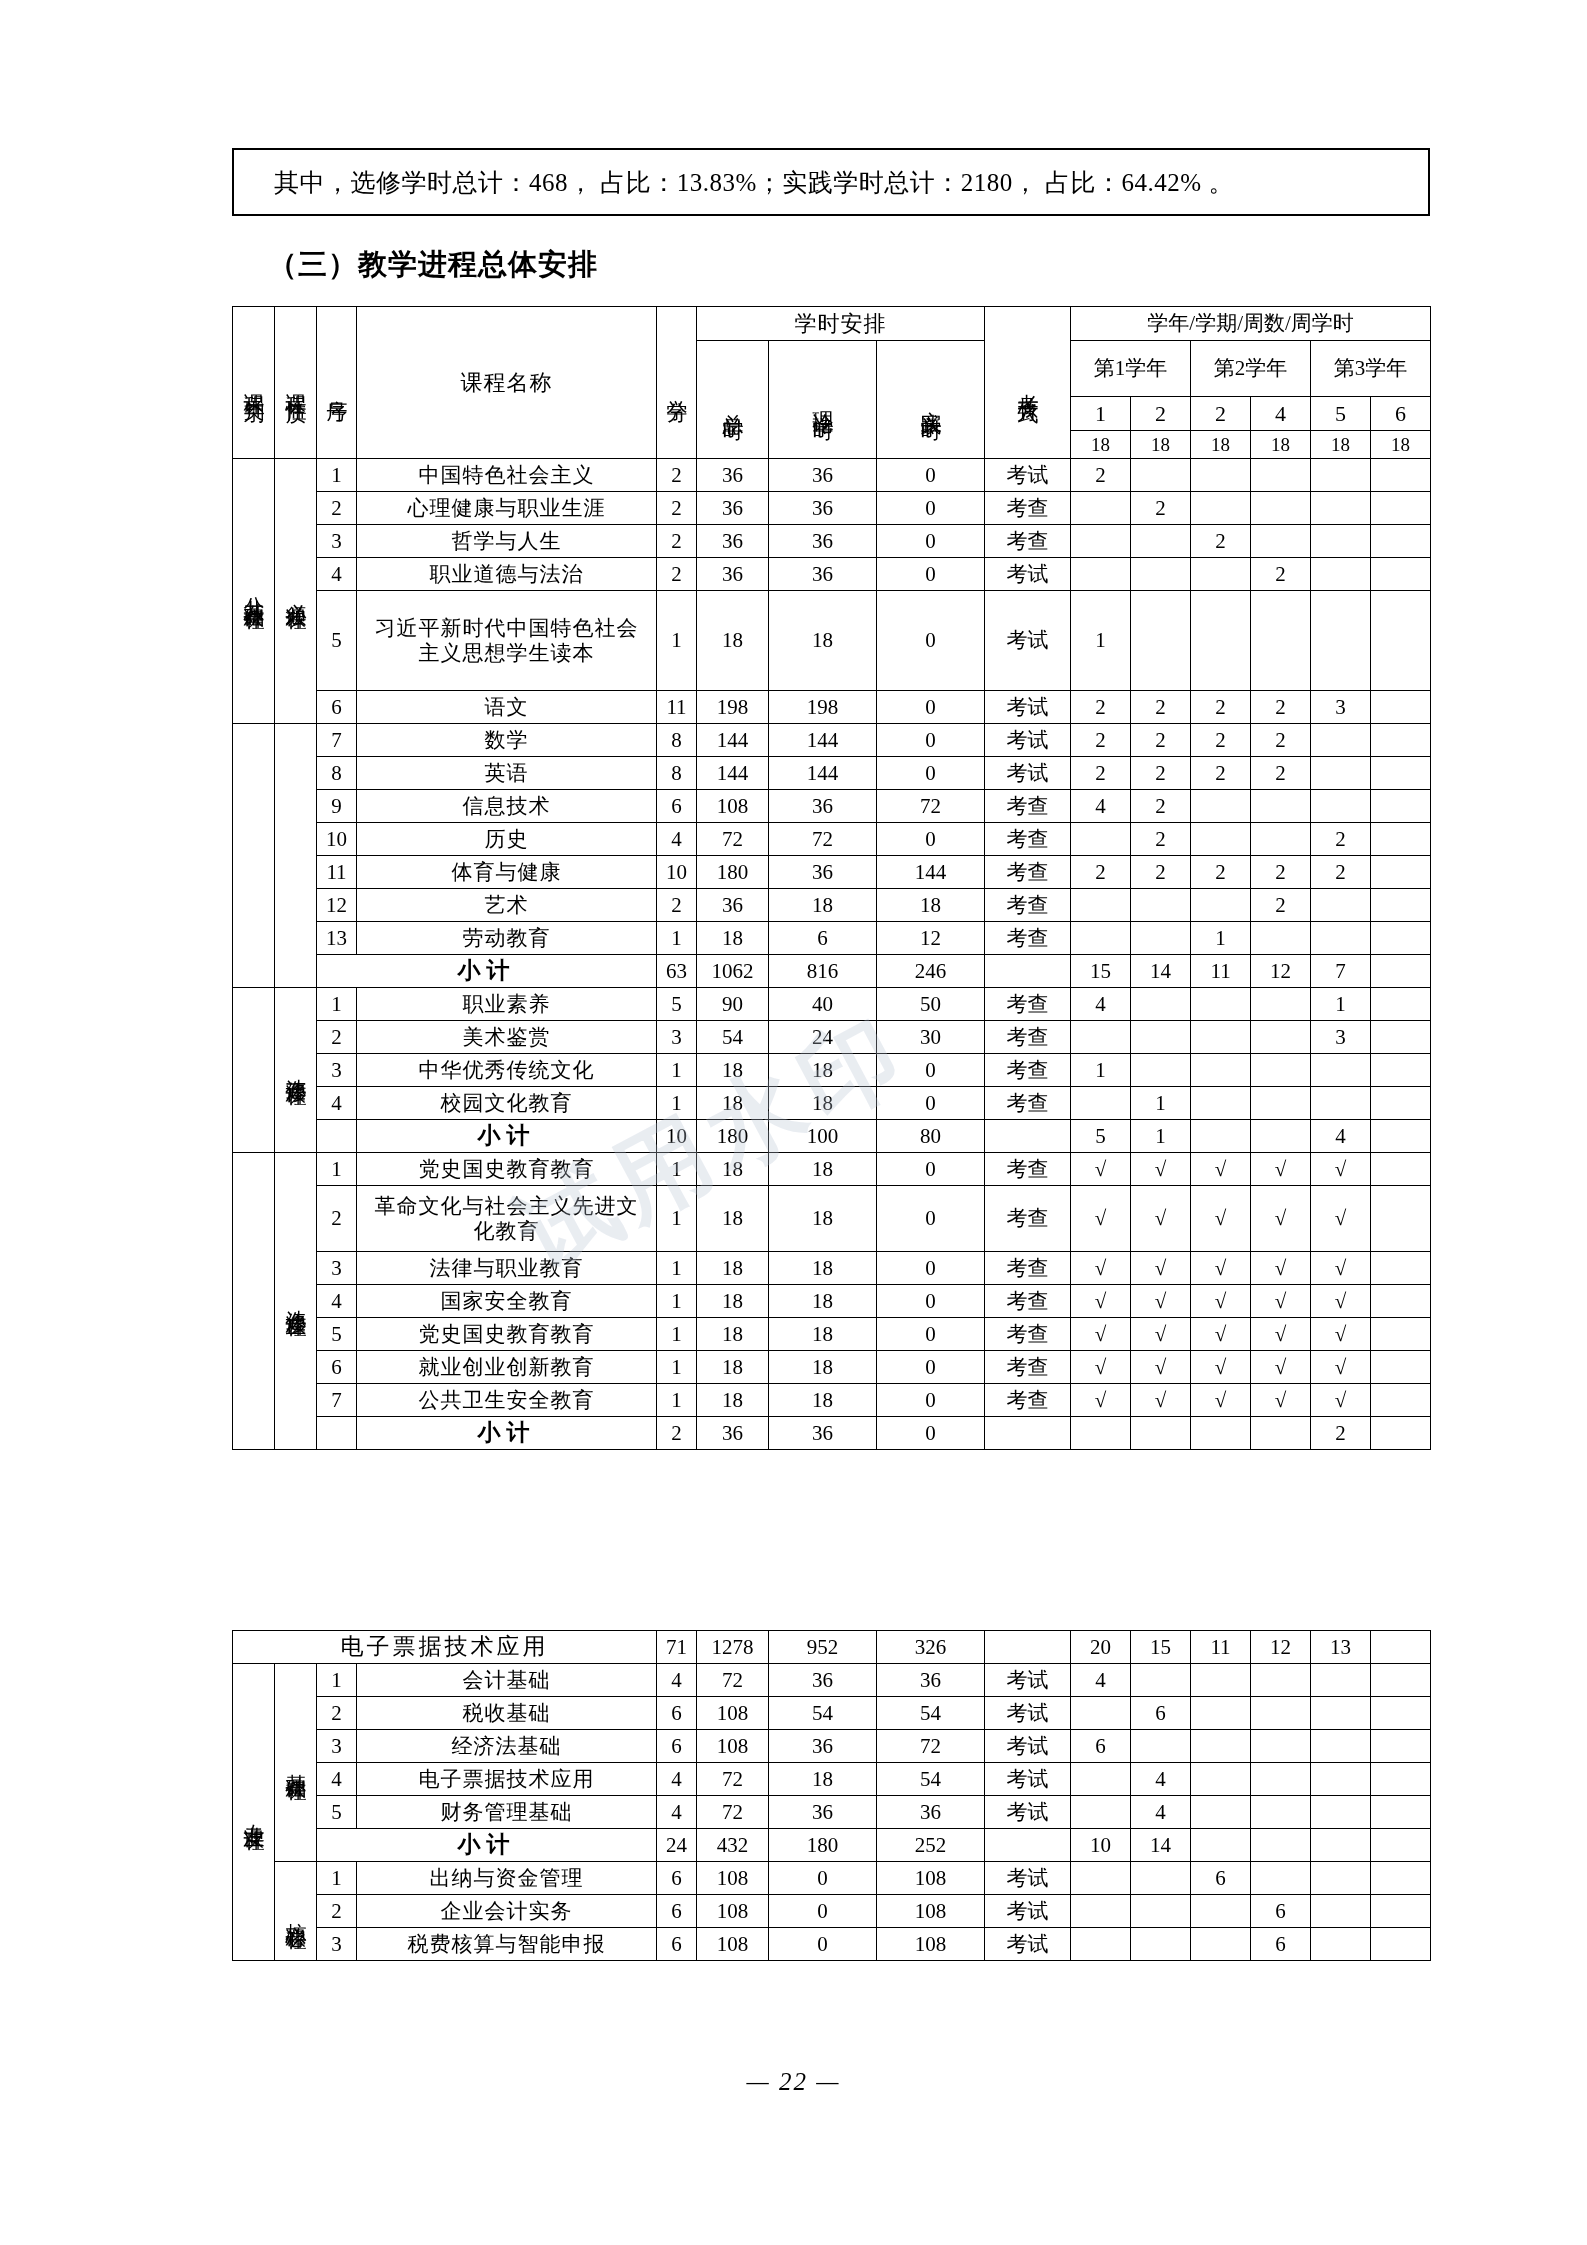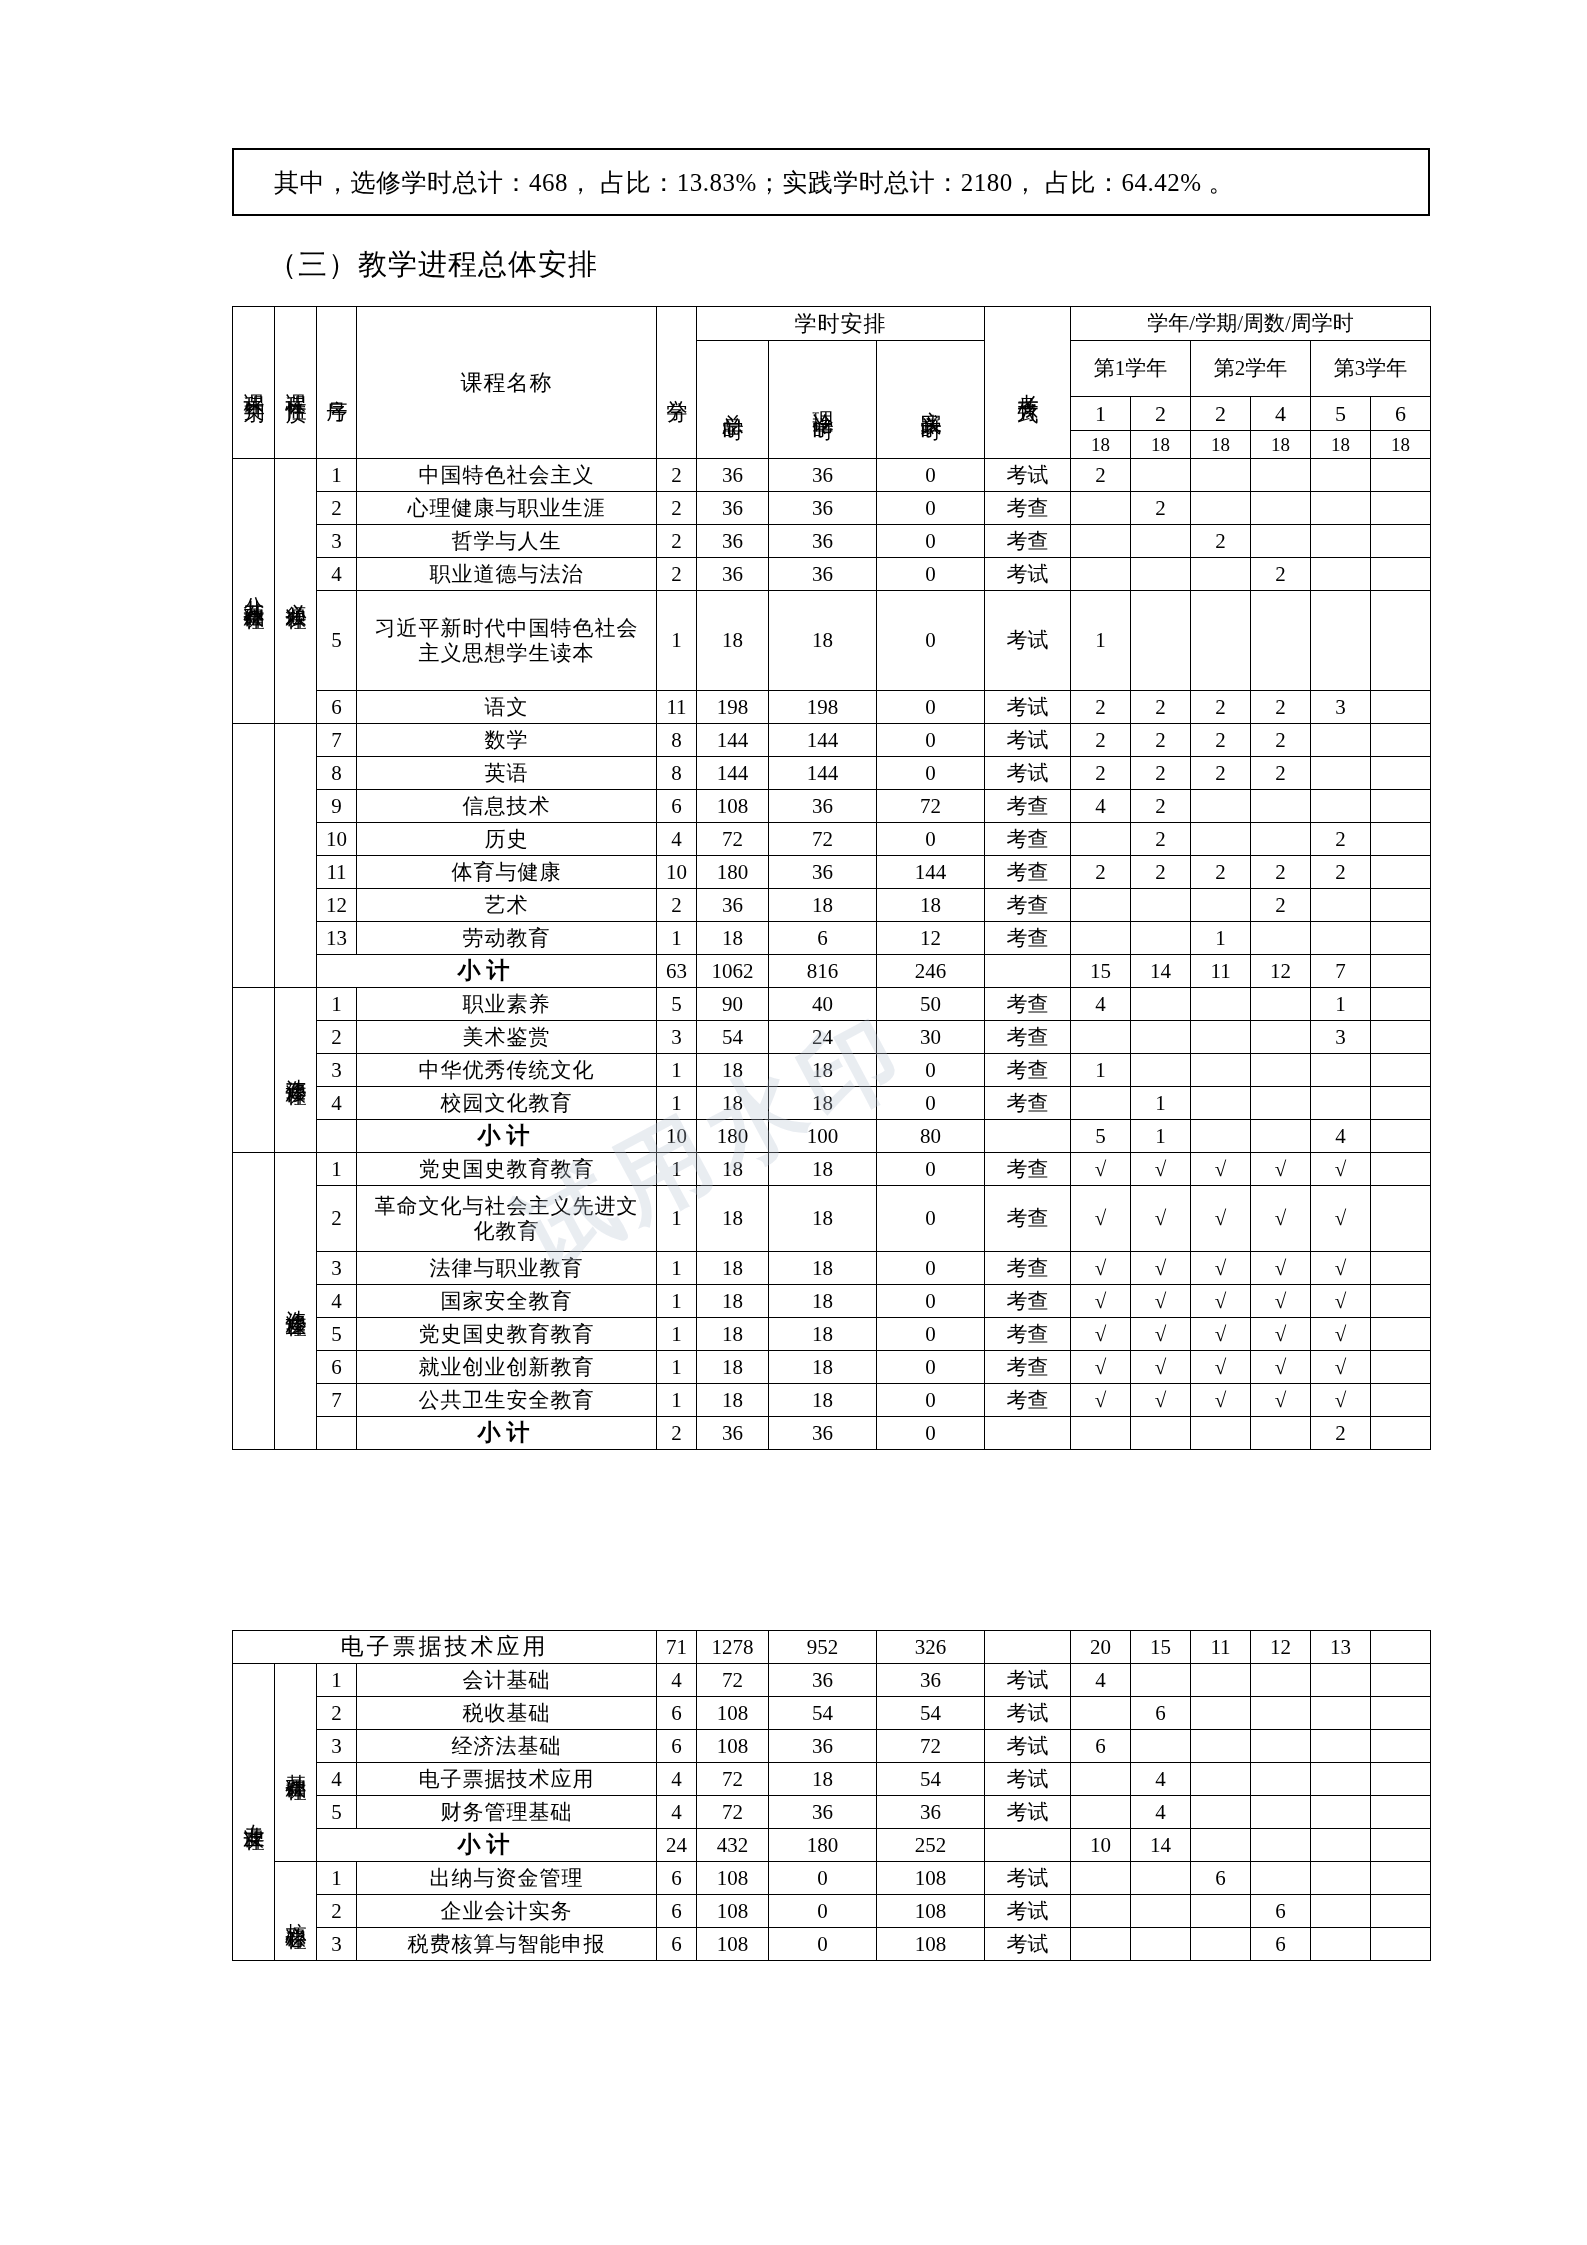--- a/index.html
+++ b/index.html
@@ -37,21 +37,21 @@
     padding-left: 40px;
     white-space: nowrap;
   }
 
   
   .heading {
     position: absolute;
     left: 268px;
     top: 245px;
     font-size: 29px;
-    font-weight: normal;
+    font-weight: bold;
     font-family: "DejaVu Sans", "Liberation Sans", sans-serif;
     letter-spacing: 1px;
   }
 
   
   .tbl-wrap { position: absolute; left: 232px; }
   #tbl-a-wrap { top: 306px; }
   #tbl-b-wrap { top: 1630px; }
 
   table.grid {
@@ -801,14 +801,15 @@
           <td class="num">6</td>
           <td class="num"></td>
           <td class="num"></td>
         </tr>
       </tbody>
     </table>
   </div>
 
   <div class="watermark">试用水印</div>
 
+  <div class="footer">— 22 —</div>
 
 </div>
 
 </body></html>

